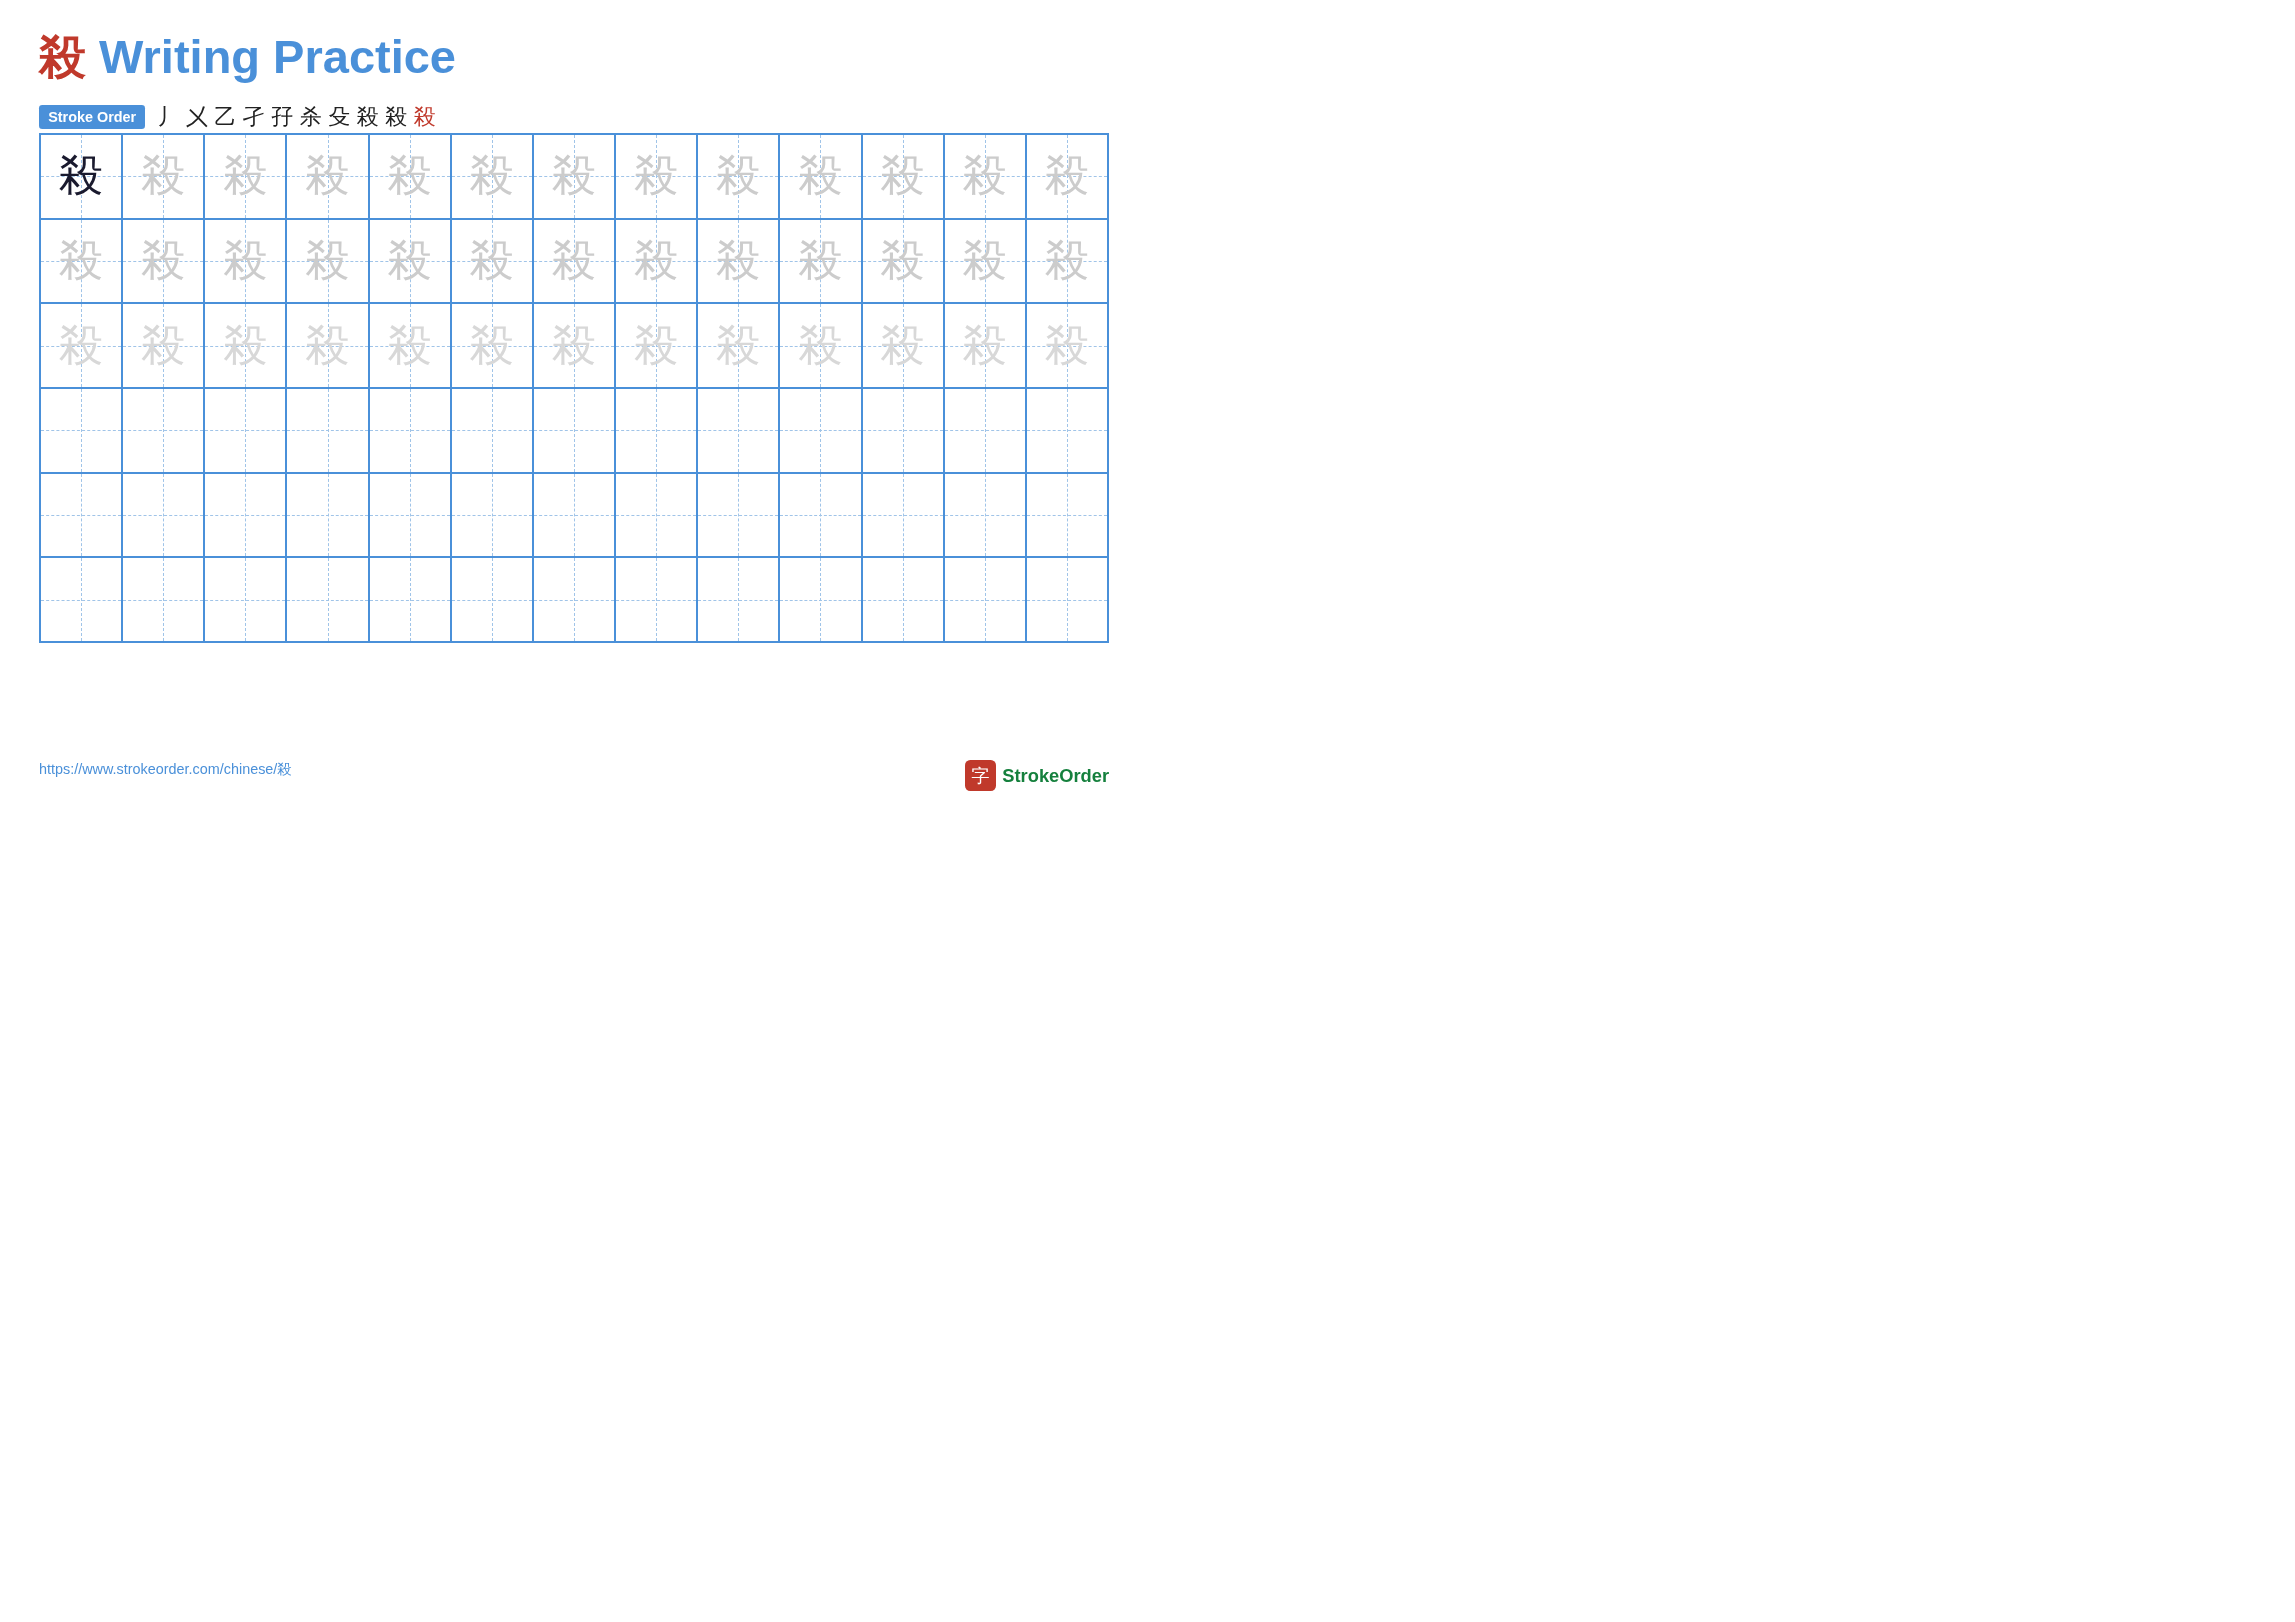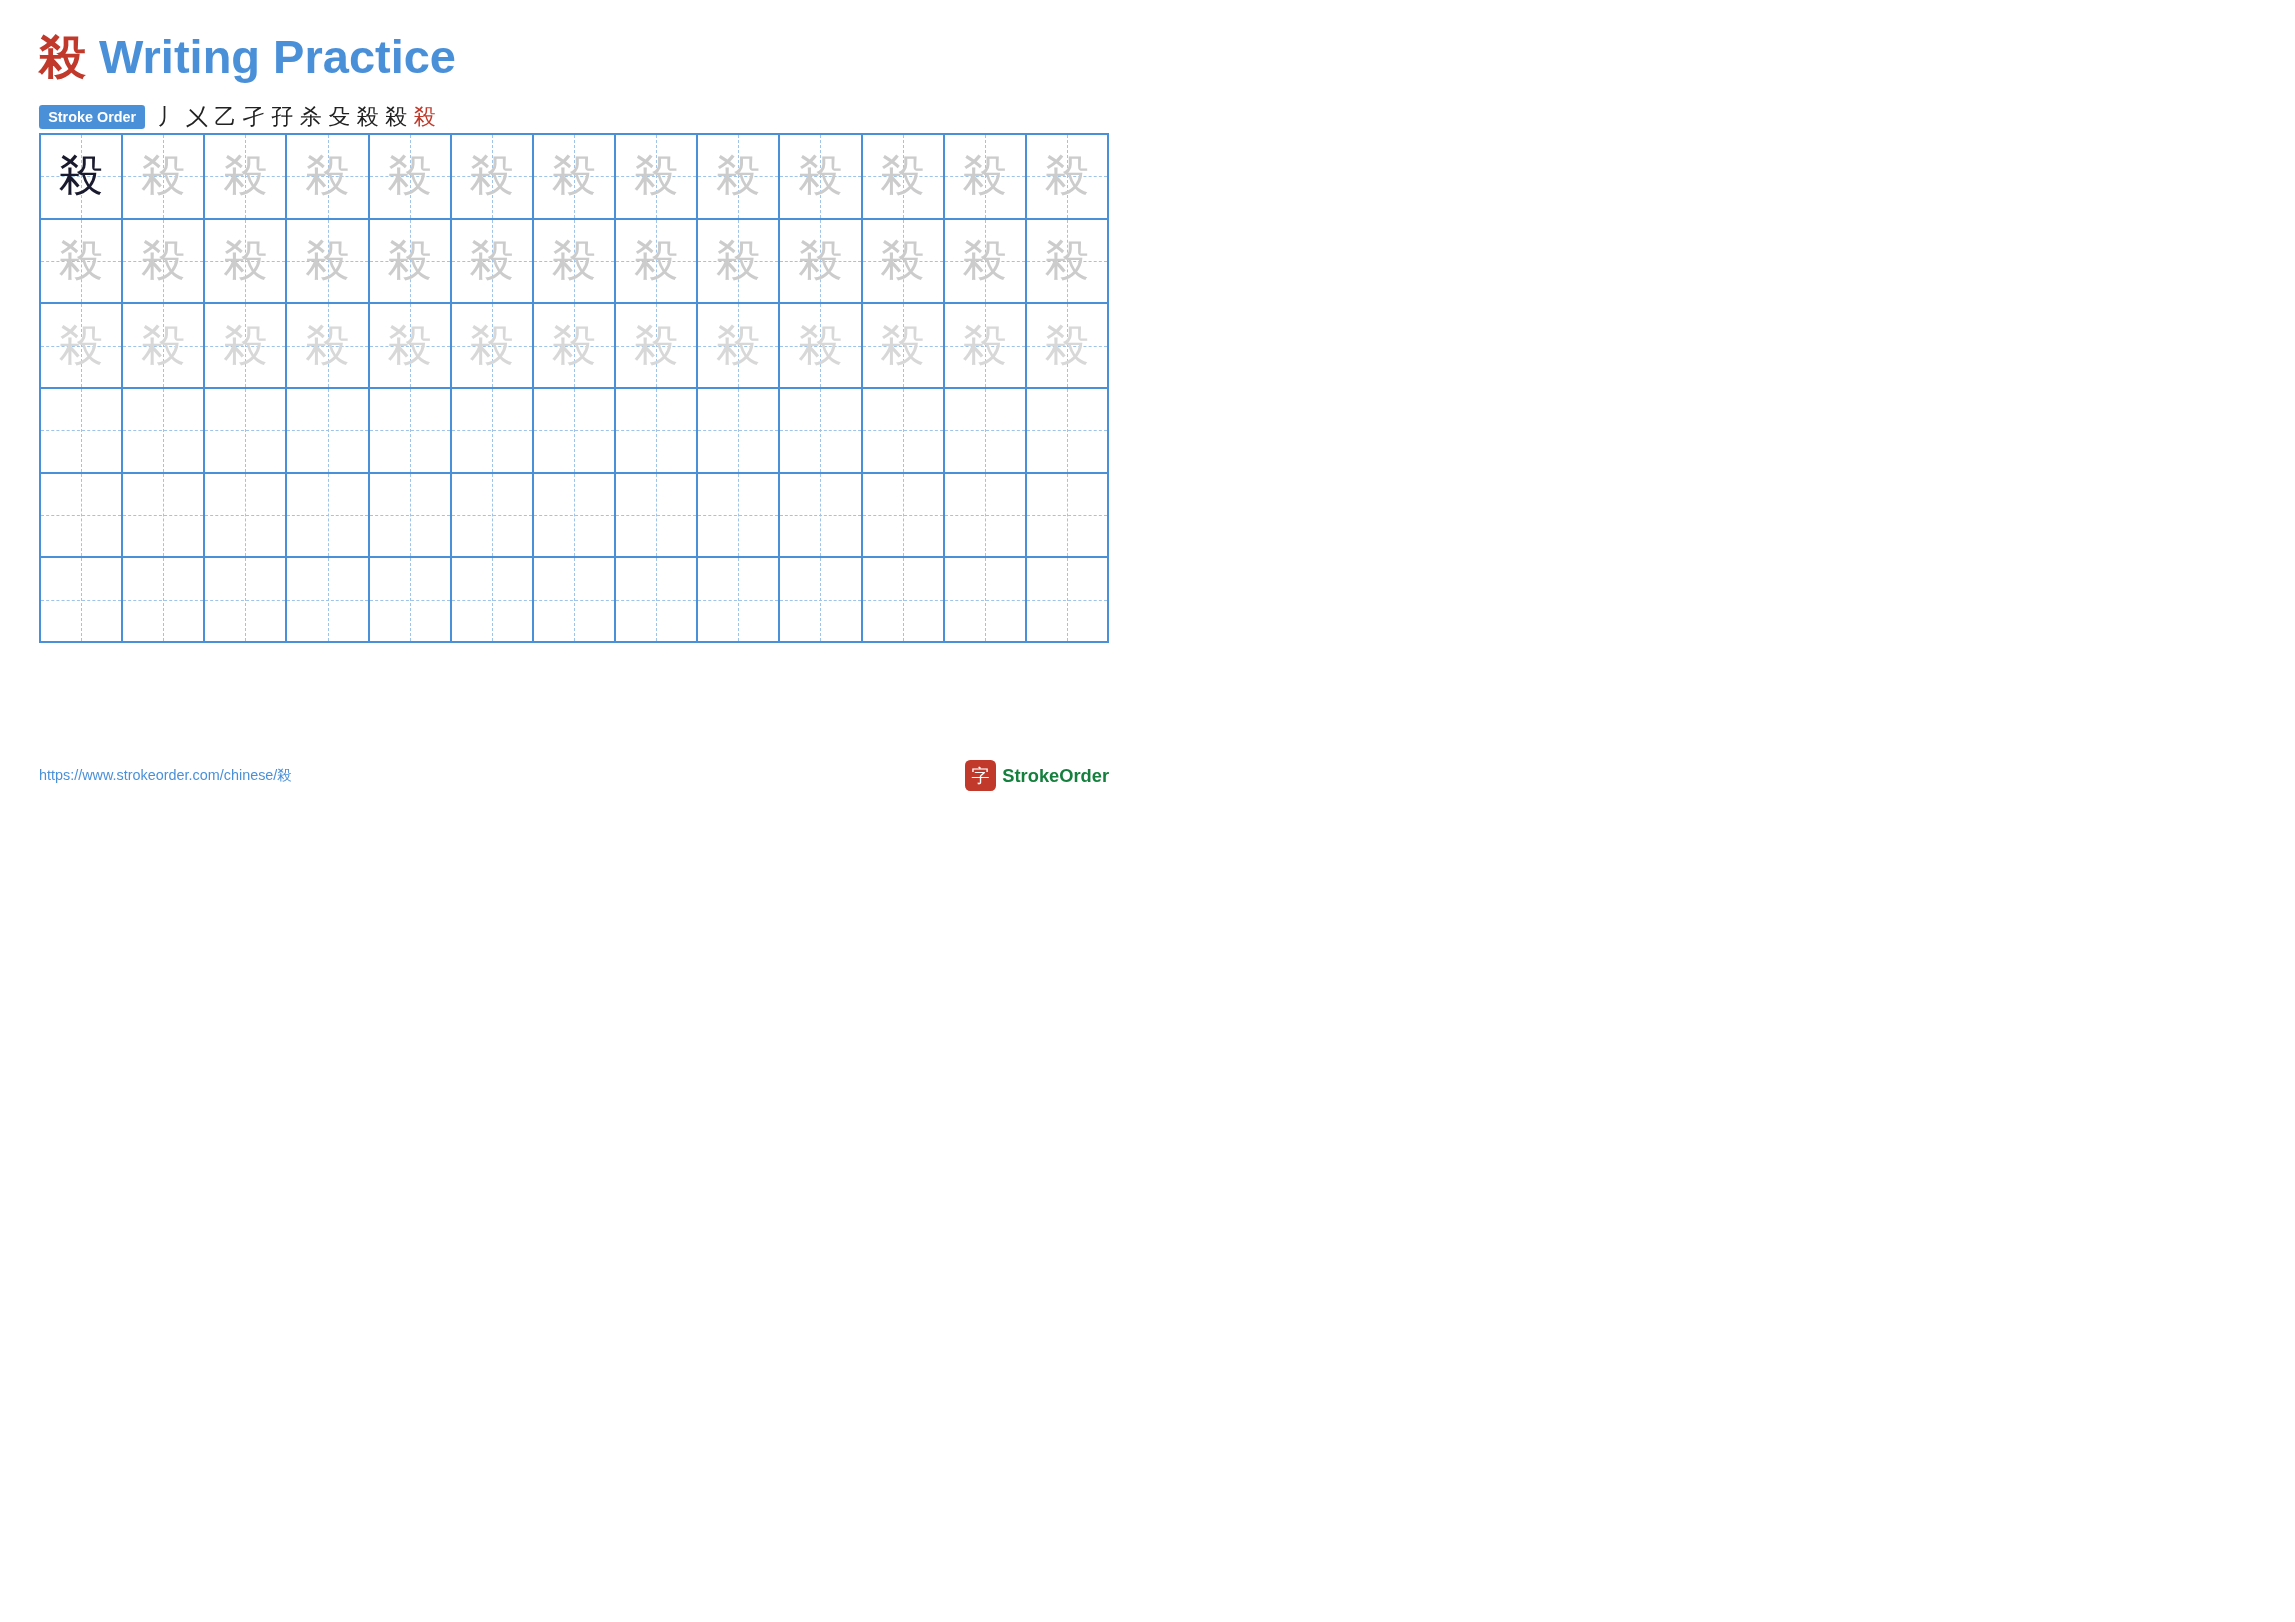--- a/index.html
+++ b/index.html
@@ -123,21 +123,20 @@
       color: #d8d8d8;
     }
 
     
     .footer {
       position: absolute;
       bottom: 19.6px;
       left: 39px;
       right: 39px;
       display: flex;
-      align-items: center;
       justify-content: space-between;
     }
     .footer-url {
       color: #4a90d9;
       font-size: 14.4px;
       font-family: sans-serif;
     }
     .footer-logo {
       display: flex;
       align-items: center;

